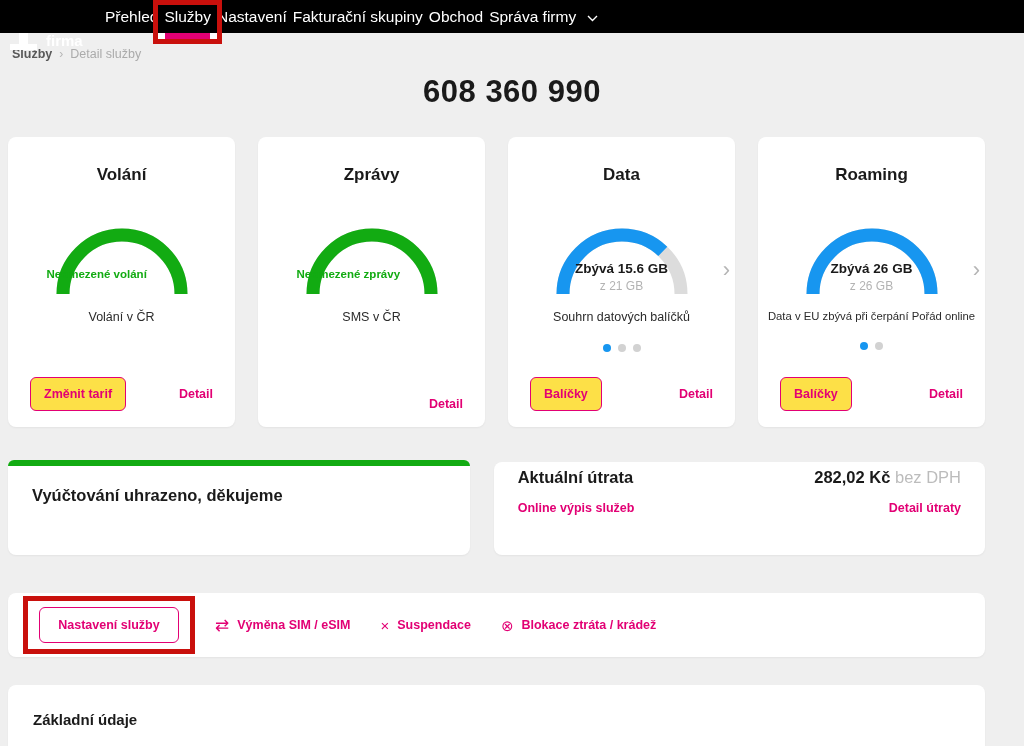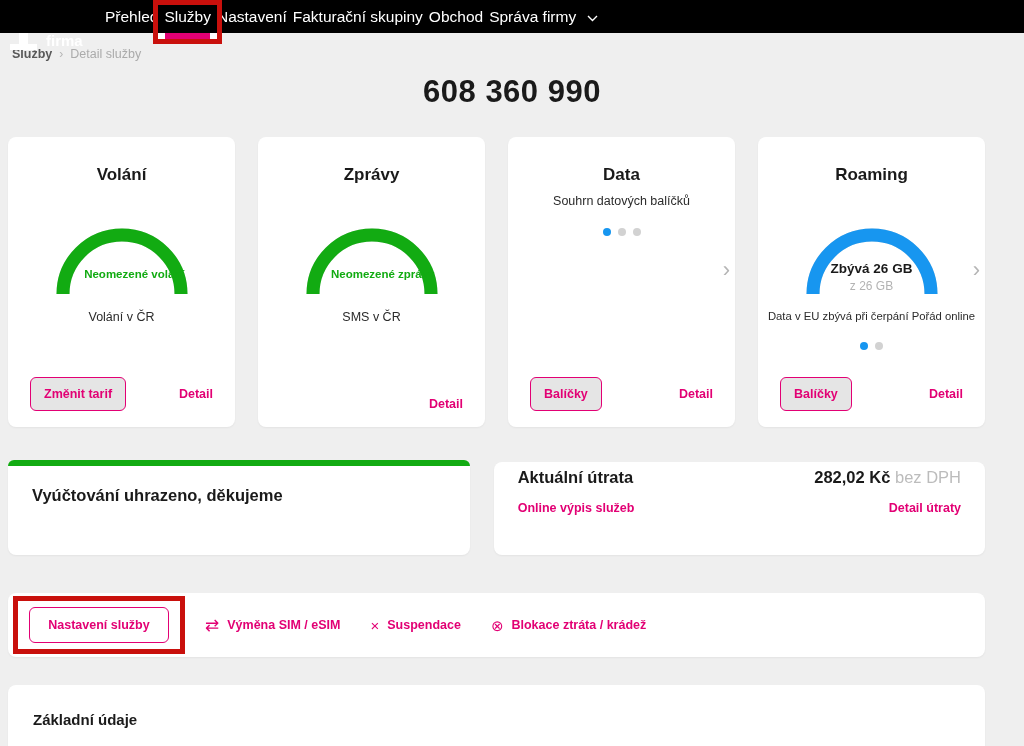--- a/index.html
+++ b/index.html
@@ -32,33 +32,33 @@
 
   
   .content { margin-left:8px; width:977px; }
 
   .cards-row { margin-top:27px; display:flex; gap:23px;border-radius:30px; }
   .svc-card { position:relative; width:227px; height:290px; background:#fff; border-radius:8px;
               box-shadow:0 1px 2px rgba(0,0,0,0.05); padding-top:28px; }
   .svc-title { text-align:center; font-size:17px; font-weight:bold; }
   .gauge-wrap { position:relative; width:150px; height:80px; margin:36px auto 0; }
   .gauge-svg { display:block; }
-  .gauge-label-green { position:absolute; left:0; right:12px; top:47px; text-align:right;
+  .gauge-label-green { position:absolute; left:0; right:12px; top:47px; text-align:left;
                        font-size:11.5px; font-weight:bold; color:#12ab12; }
   .gauge-label { position:absolute; left:-20px; right:-20px; top:40px; text-align:center;
                  font-size:13.5px; font-weight:bold; color:#1a1a1a; }
   .gauge-sub { position:absolute; left:0; right:0; top:58px; text-align:center; font-size:12px; color:#b3b3b3; }
   .svc-caption { margin-top:9px; text-align:center; font-size:12.5px; color:#2b2b2b; }
   .svc-caption.small { font-size:11.3px; white-space:nowrap; padding:0 5px; }
   .dots { margin-top:20px; display:flex; justify-content:center; gap:7px; }
   .dot { width:8px; height:8px; border-radius:50%; background:#d2d2d2; cursor:pointer; }
   .dot.active { background:#1796f0; }
   .card-footer { position:absolute; left:22px; right:22px; bottom:16px; display:flex;
                  justify-content:space-between; align-items:center; }
-  .card-btn { background:#e5e5e5; border:1.5px solid #e20074; border-radius:6px; color:#e20074;
+  .card-btn { background:#fde047; border:1.5px solid #e20074; border-radius:6px; color:#e20074;
               font-weight:bold; font-size:12.5px; padding:9px 13px; cursor:pointer;
               font-family:"Liberation Sans", sans-serif; }
   .link { color:#e20074; font-weight:bold; font-size:12.5px; cursor:pointer; text-decoration:none; }
   .card-chevron { position:absolute; right:5px; top:120px; color:#b5b5b5; font-size:22px; cursor:pointer; }
 
   
   .billing-row { margin-top:33px; display:flex; gap:24px; }
   .bill-card { width:478px; height:95px; }
   .bill-bar { height:6px; background:#12ab12; border-radius:8px 8px 0 0; }
   .bill-body { background:#fff; border-radius:0 0 8px 8px; height:89px; padding:20px 24px 0;
@@ -70,21 +70,21 @@
                 padding:6px 24px 0; box-shadow:0 1px 2px rgba(0,0,0,0.05); }
   .spend-row1 { display:flex; justify-content:space-between; align-items:baseline; }
   .spend-title { font-size:16.5px; font-weight:bold; }
   .spend-amount { font-size:16.5px; font-weight:bold; }
   .spend-suffix { color:#bcbcbc; font-weight:normal; }
   .spend-row2 { margin-top:14px; display:flex; justify-content:space-between; align-items:center; }
 
   
   .actions-strip { margin-top:38px; width:977px; height:64px; background:#fff; border-radius:8px;
                    display:flex; align-items:center; box-shadow:0 1px 2px rgba(0,0,0,0.05); }
-  .settings-box { position:relative; margin-left:5px; width:172px; height:58px;
+  .settings-box { position:relative; margin-left:15px; width:172px; height:58px;
                   border:5px solid #c9100c; display:flex; align-items:center; justify-content:center; }
   .settings-btn { background:#fff; border:1.5px solid #e20074; border-radius:6px; color:#e20074;
                   font-weight:bold; font-size:12.5px; padding:10px 18px; cursor:pointer;
                   font-family:"Liberation Sans", sans-serif; white-space:nowrap; }
   .action-links { display:flex; align-items:center; gap:30px; margin-left:20px; }
   .action-link { display:flex; align-items:center; gap:8px; cursor:pointer; }
   .action-icon { color:#e20074; font-size:15px; line-height:1; }
   .action-icon.swap { font-size:17px; }
   .action-label { color:#e20074; font-weight:bold; font-size:12.5px; white-space:nowrap; }
 
@@ -162,20 +162,28 @@
         <div class="gauge-label-green">Neomezené zprávy</div>
       </div>
       <div class="svc-caption">SMS v ČR</div>
       <div class="card-footer" style="justify-content:flex-end;">
         <a class="link">Detail</a>
       </div>
     </div>
 
     <div class="svc-card">
       <div class="svc-title">Data</div>
+      <div class="gauge-wrap">
+        <svg class="gauge-svg" width="150" height="80" viewBox="0 0 150 80">
+          <path class="gauge-bg" d="M16 73 A59 59 0 0 1 134 73" fill="none" stroke="#dcdcdc" stroke-width="13" pathLength="100"></path>
+          <path class="gauge-fg" d="M16 73 A59 59 0 0 1 134 73" fill="none" stroke="#1796f0" stroke-width="13" pathLength="100" stroke-dasharray="74.3 100"></path>
+        </svg>
+        <div class="gauge-label">Zbývá 15.6 GB</div>
+        <div class="gauge-sub">z 21 GB</div>
+      </div>
       <div class="svc-caption">Souhrn datových balíčků</div>
       <div class="dots">
           <span class="dot active"></span>
           <span class="dot"></span>
           <span class="dot"></span>
         </div>
       <div class="card-chevron">›</div>
       <div class="card-footer">
         <button class="card-btn">Balíčky</button>
         <a class="link">Detail</a>

